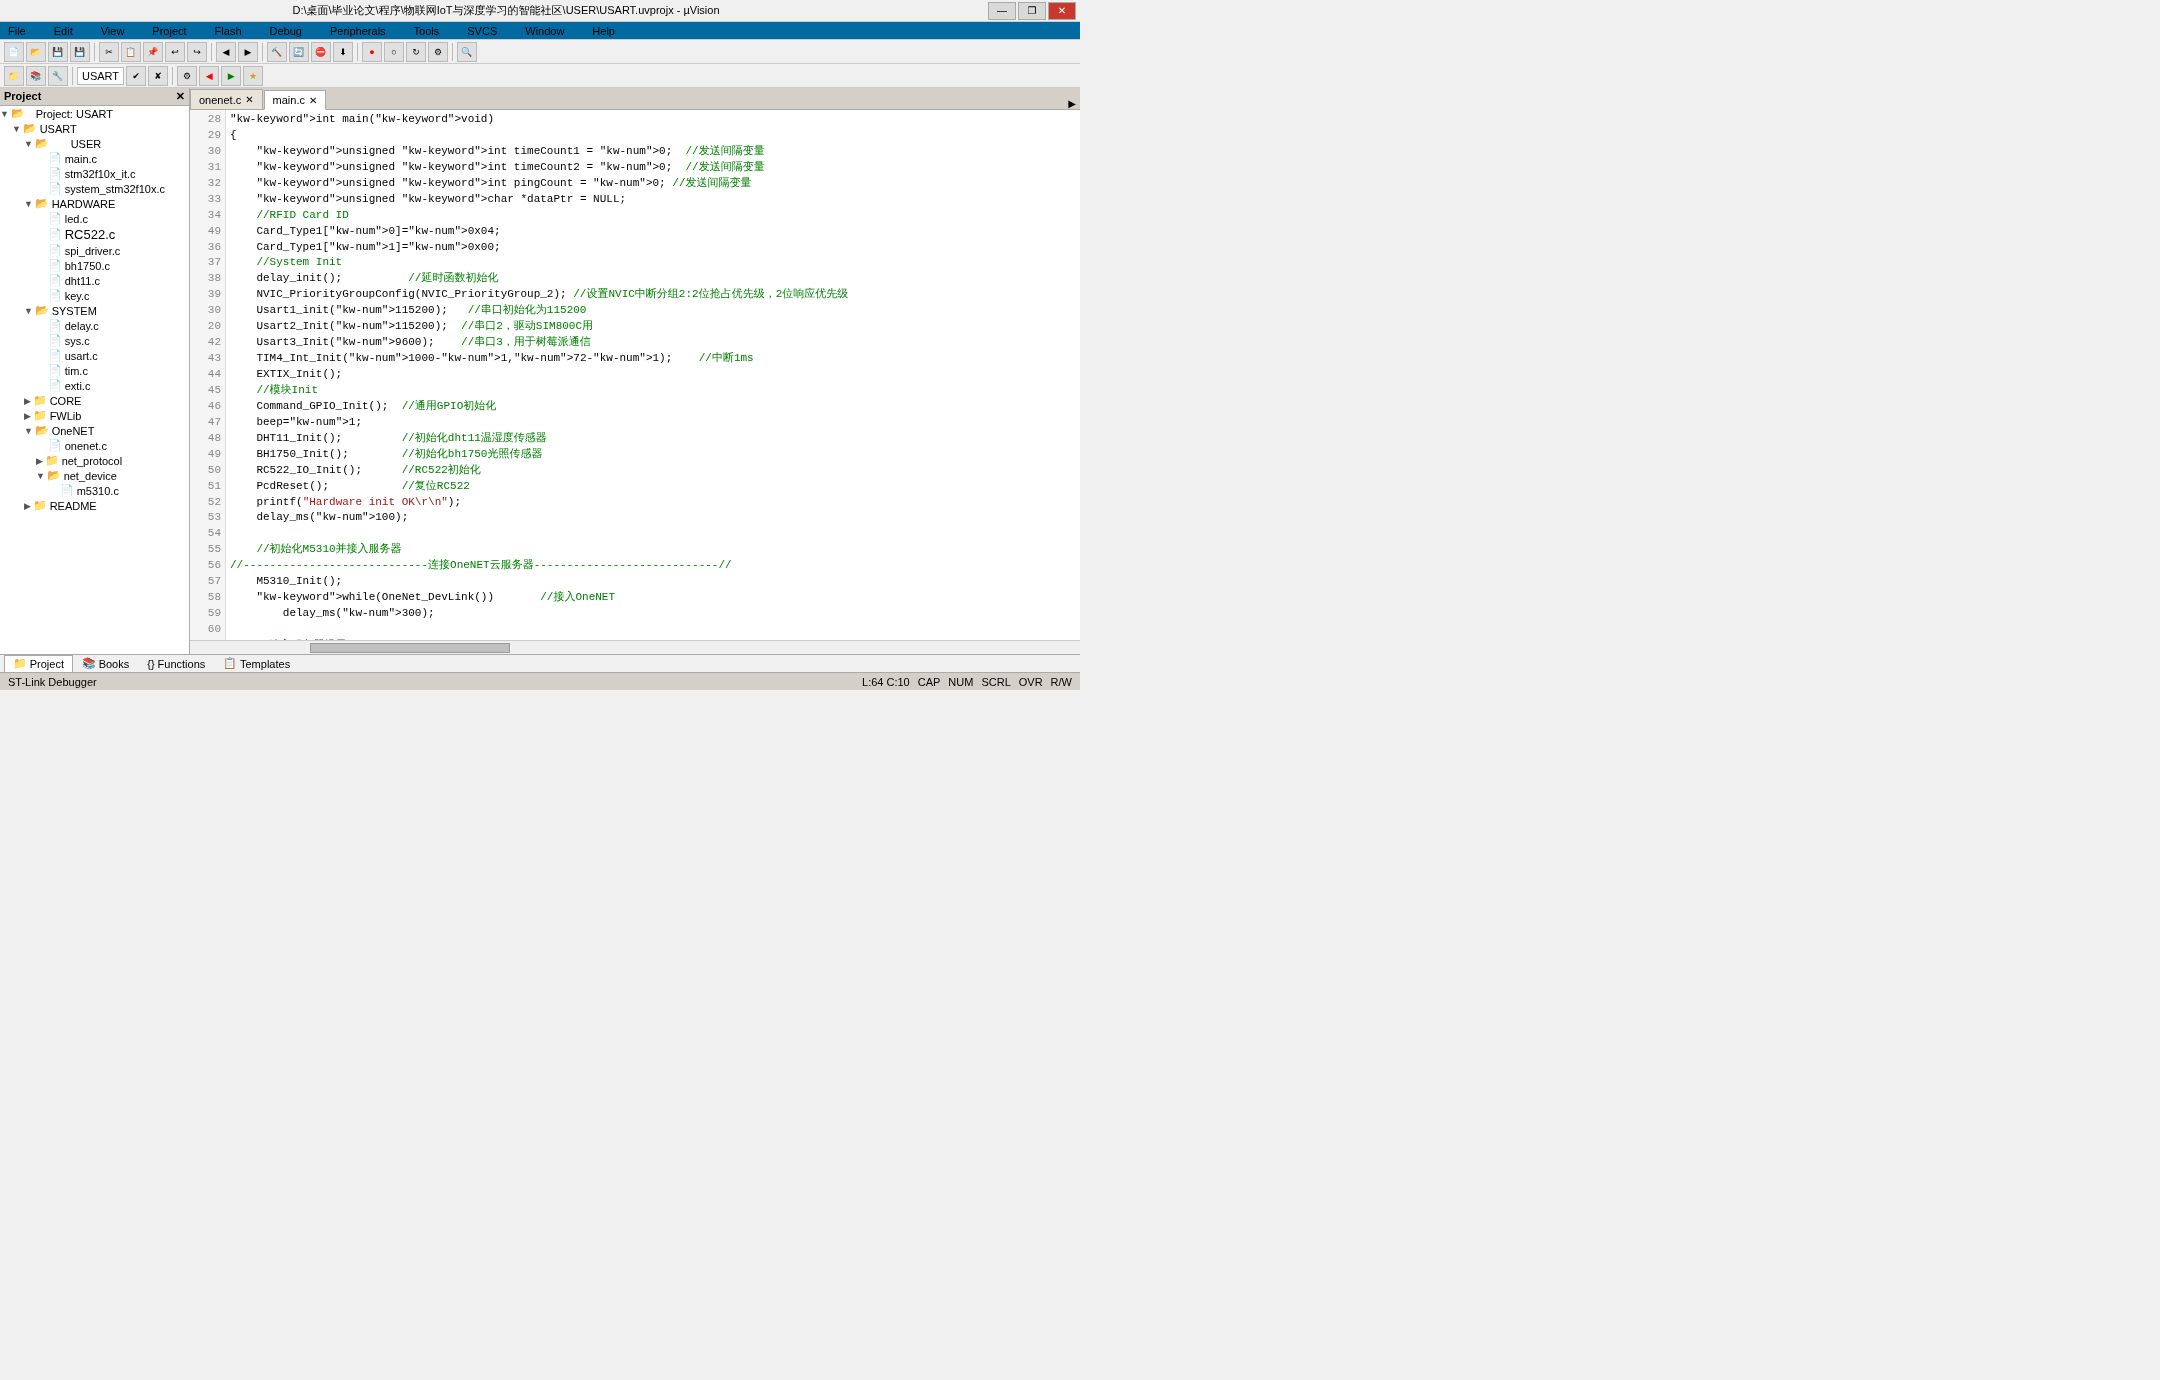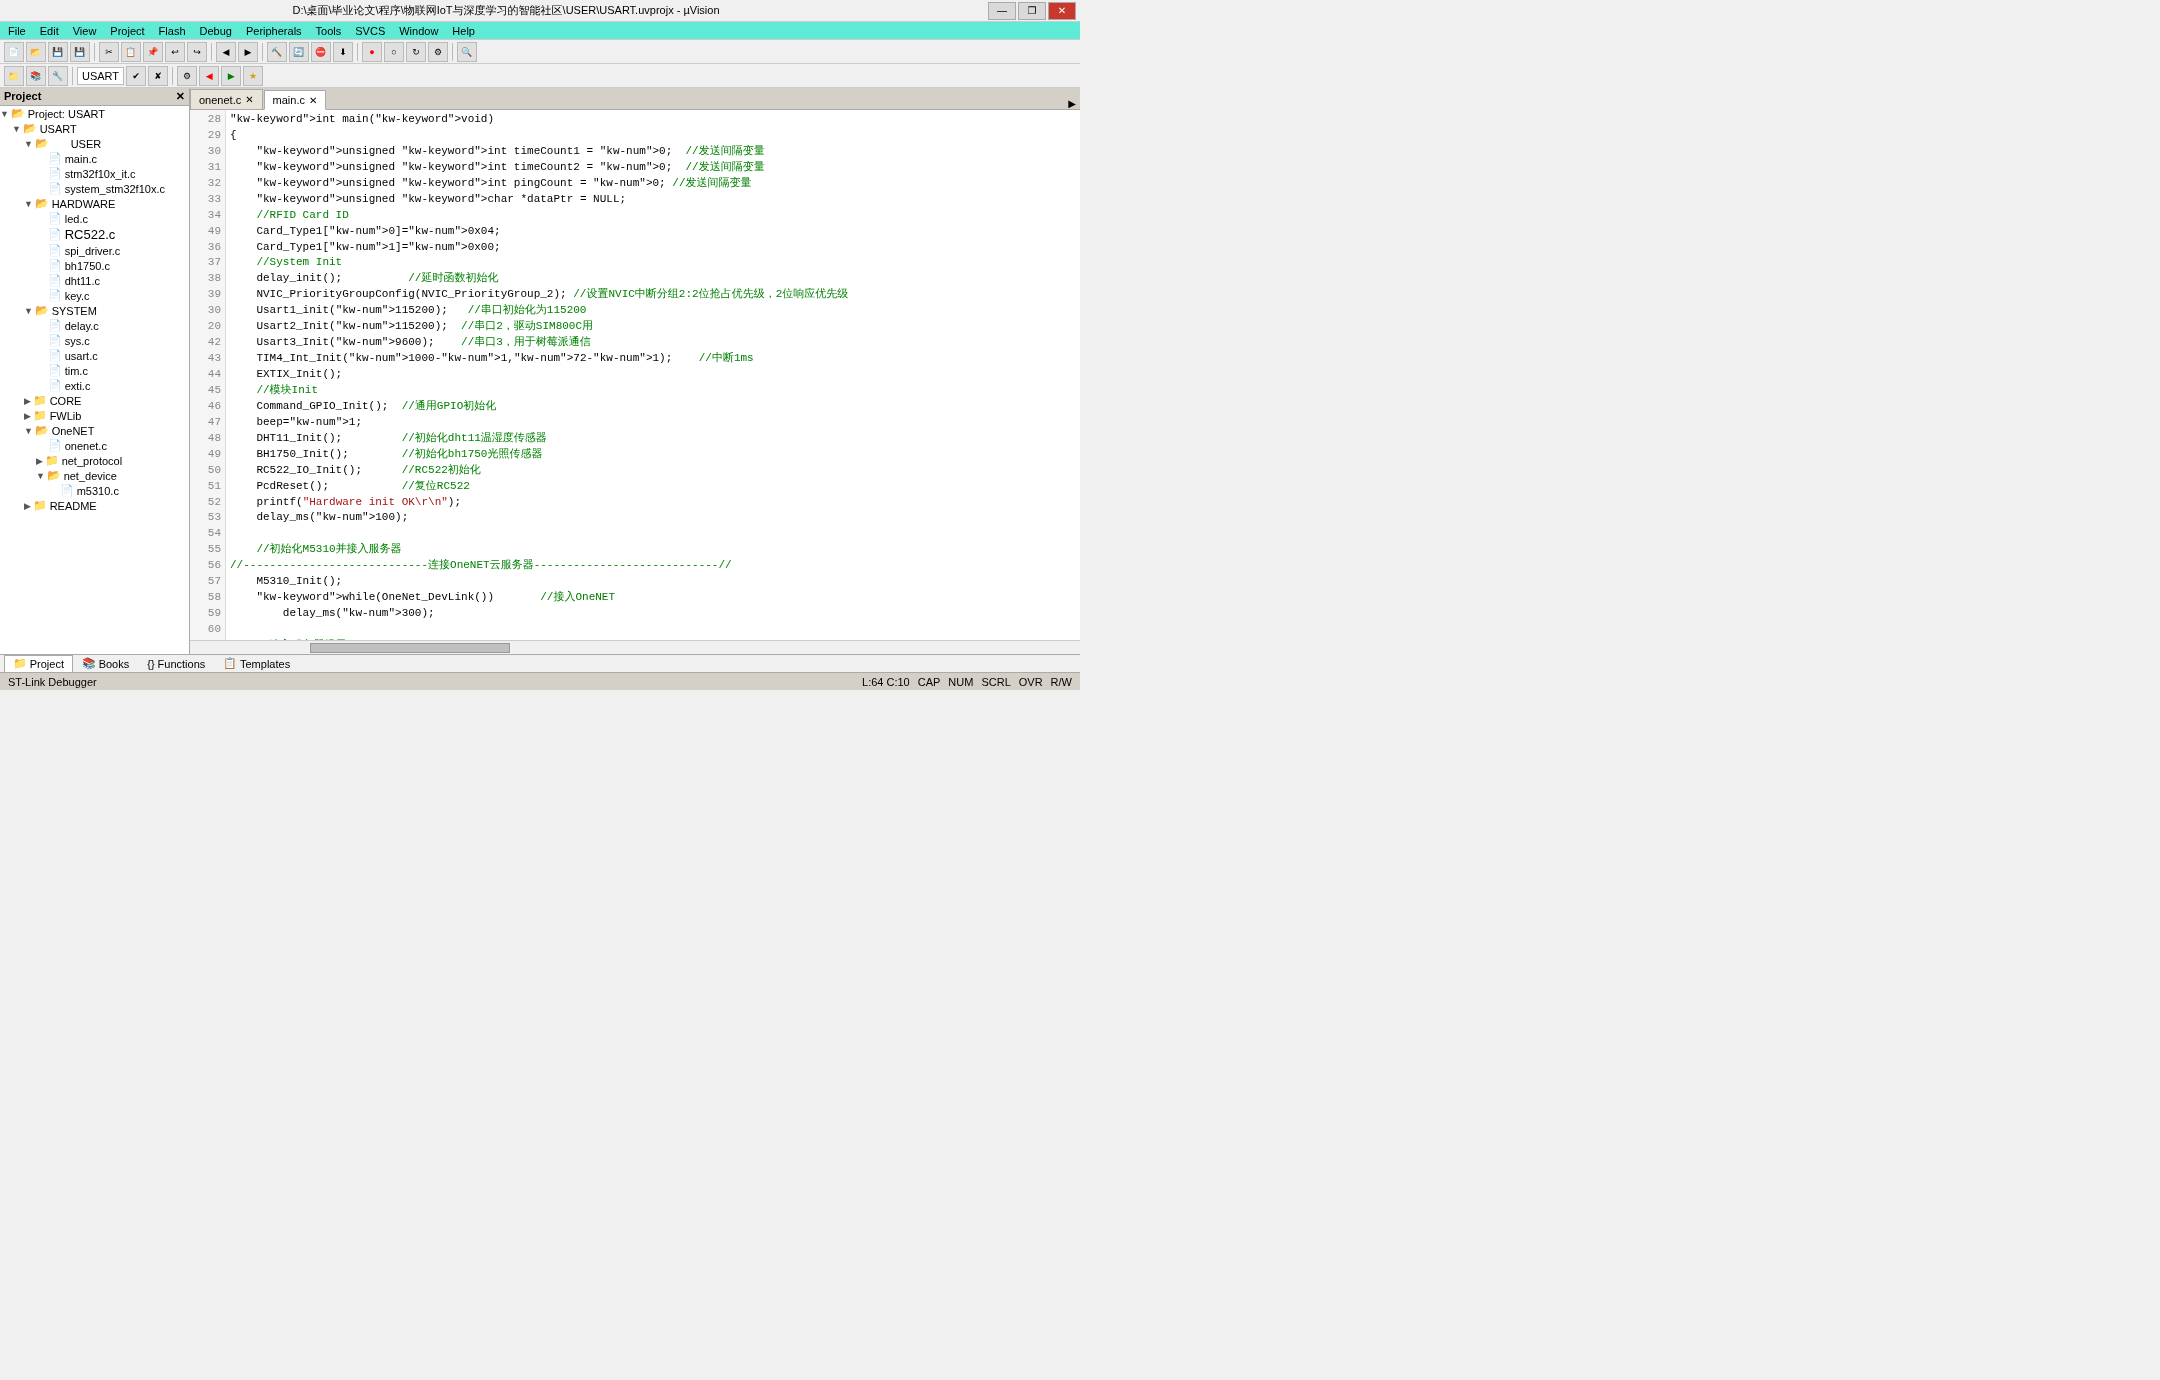--- a/index.html
+++ b/index.html
@@ -38,27 +38,27 @@
       background: #d9d9d9;
       border: 1px solid #aaa;
       display: flex;
       align-items: center;
       justify-content: center;
       font-size: 10px;
       cursor: pointer;
     }
     
     #menu-bar {
-      background: #5eead4;
+      background: #0369a1;
       height: 18px;
       display: flex;
       align-items: center;
       padding: 0 4px;
       border-bottom: 1px solid #ccc;
-      gap: 6px;
+      gap: 20px;
     }
     .menu-item {
       font-size: 11px;
       padding: 1px 4px;
       cursor: pointer;
     }
     
     #toolbar1, #toolbar2 {
       background: #f0f0f0;
       height: 24px;
@@ -315,21 +315,21 @@
   <div id="project-panel">
     <div id="project-header">
       <span>Project</span>
       <span style="cursor:pointer;">✕</span>
     </div>
     <div id="project-tree">
     <div class="tree-item">
           <span class="tree-indent" style="width: 0px; display: inline-block;"></span>
           <span style="margin-right: 2px; font-size: 9px; color: rgb(85, 85, 85);">▼</span>
           <span style="margin-right: 3px; color: rgb(212, 160, 23);">📂</span>
-          <span style="font-size: 11px;">Project: USART</span>
+          <span style="font-size: 11px; margin-left: 8px;">Project: USART</span>
         </div>
         <div class="tree-item">
           <span class="tree-indent" style="width: 12px; display: inline-block;"></span>
           <span style="margin-right: 2px; font-size: 9px; color: rgb(85, 85, 85);">▼</span>
           <span style="margin-right: 3px; color: rgb(212, 160, 23);">📂</span>
           <span style="font-size: 11px;">USART</span>
         </div>
         <div class="tree-item">
           <span class="tree-indent" style="width: 24px; display: inline-block;"></span>
           <span style="margin-right: 2px; font-size: 9px; color: rgb(85, 85, 85);">▼</span>

